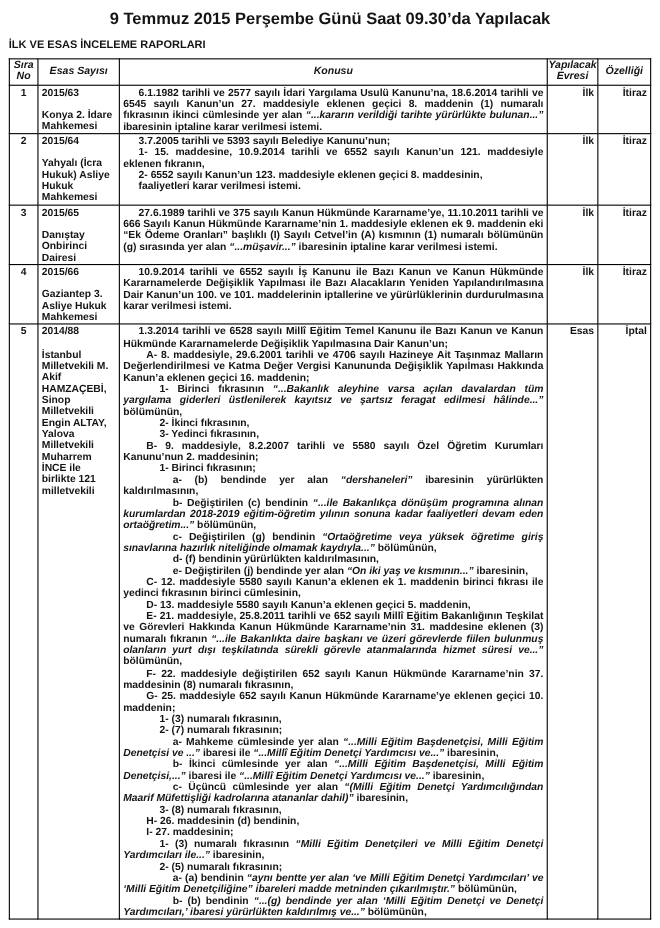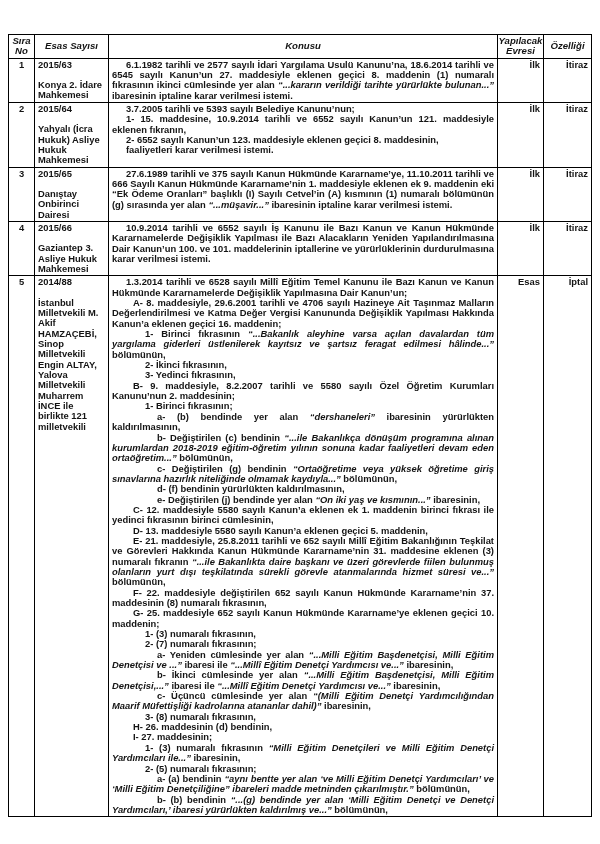--- a/index.html
+++ b/index.html
@@ -36,22 +36,23 @@
   .ind1 { text-indent:14px; }
   .ind2 { text-indent:21px; }
   .ind3 { text-indent:33px; }
   .ind4 { text-indent:45px; }
   .it { font-style:italic; }
 </style>
 </head>
 <body>
 
 <div class="page">
-  <h1 class="title"><br></h1>
+  <h1 class="title"><span>9 Temmuz 2015 Perşembe Günü Saat 09.30’da Yapılacak</span><br></h1>
 
+  <div class="section-heading">İLK VE ESAS İNCELEME RAPORLARI</div>
 
   <table class="agenda">
     <colgroup>
       <col style="width:26px">
         <col style="width:74px">
         <col style="width:389px">
         <col style="width:46px">
         <col style="width:48px">
     </colgroup>
     <thead>
@@ -134,21 +135,21 @@
             <p class="ind4"><span>c- Değiştirilen (g) bendinin </span><span class="it">“Ortaöğretime veya yüksek öğretime giriş sınavlarına hazırlık niteliğinde olmamak kaydıyla...”</span><span> bölümünün,</span></p>
             <p class="ind4"><span>d- (f) bendinin yürürlükten kaldırılmasının,</span></p>
             <p class="ind4"><span>e- Değiştirilen (j) bendinde yer alan </span><span class="it">“On iki yaş ve kısmının...”</span><span> ibaresinin,</span></p>
             <p class="ind2"><span>C- 12. maddesiyle 5580 sayılı Kanun’a eklenen ek 1. maddenin birinci fıkrası ile yedinci fıkrasının birinci cümlesinin,</span></p>
             <p class="ind2"><span>D- 13. maddesiyle 5580 sayılı Kanun’a eklenen geçici 5. maddenin,</span></p>
             <p class="ind2"><span>E- 21. maddesiyle, 25.8.2011 tarihli ve 652 sayılı Millî Eğitim Bakanlığının Teşkilat ve Görevleri Hakkında Kanun Hükmünde Kararname’nin 31. maddesine eklenen (3) numaralı fıkranın </span><span class="it">“...ile Bakanlıkta daire başkanı ve üzeri görevlerde fiilen bulunmuş olanların yurt dışı teşkilatında sürekli görevle atanmalarında hizmet süresi ve...”</span><span> bölümünün,</span></p>
             <p class="ind2"><span>F- 22. maddesiyle değiştirilen 652 sayılı Kanun Hükmünde Kararname’nin 37. maddesinin (8) numaralı fıkrasının,</span></p>
             <p class="ind2"><span>G- 25. maddesiyle 652 sayılı Kanun Hükmünde Kararname’ye eklenen geçici 10. maddenin;</span></p>
             <p class="ind3"><span>1- (3) numaralı fıkrasının,</span></p>
             <p class="ind3"><span>2- (7) numaralı fıkrasının;</span></p>
-            <p class="ind4"><span>a- Yeniden cümlesinde yer alan </span><span class="it">“...Milli Eğitim Başdenetçisi, Milli Eğitim Denetçisi ve ...”</span><span> ibaresi ile </span><span class="it">“...Millî Eğitim Denetçi Yardımcısı ve...”</span><span> ibaresinin,</span></p>
+            <p class="ind4"><span>a- Mahkeme cümlesinde yer alan </span><span class="it">“...Milli Eğitim Başdenetçisi, Milli Eğitim Denetçisi ve ...”</span><span> ibaresi ile </span><span class="it">“...Millî Eğitim Denetçi Yardımcısı ve...”</span><span> ibaresinin,</span></p>
             <p class="ind4"><span>b- İkinci cümlesinde yer alan </span><span class="it">“...Milli Eğitim Başdenetçisi, Milli Eğitim Denetçisi,...”</span><span> ibaresi ile </span><span class="it">“...Millî Eğitim Denetçi Yardımcısı ve...”</span><span> ibaresinin,</span></p>
             <p class="ind4"><span>c- Üçüncü cümlesinde yer alan </span><span class="it">“(Milli Eğitim Denetçi Yardımcılığından Maarif Müfettişliği kadrolarına atananlar dahil)”</span><span> ibaresinin,</span></p>
             <p class="ind3"><span>3- (8) numaralı fıkrasının,</span></p>
             <p class="ind2"><span>H- 26. maddesinin (d) bendinin,</span></p>
             <p class="ind2"><span>I- 27. maddesinin;</span></p>
             <p class="ind3"><span>1- (3) numaralı fıkrasının </span><span class="it">“Milli Eğitim Denetçileri ve Milli Eğitim Denetçi Yardımcıları ile...”</span><span> ibaresinin,</span></p>
             <p class="ind3"><span>2- (5) numaralı fıkrasının;</span></p>
             <p class="ind4"><span>a- (a) bendinin </span><span class="it">“aynı bentte yer alan ‘ve Milli Eğitim Denetçi Yardımcıları’ ve ‘Milli Eğitim Denetçiliğine” ibareleri madde metninden çıkarılmıştır.”</span><span> bölümünün,</span></p>
             <p class="ind4"><span>b- (b) bendinin </span><span class="it">“...(g) bendinde yer alan ‘Milli Eğitim Denetçi ve Denetçi Yardımcıları,’ ibaresi yürürlükten kaldırılmış ve...”</span><span> bölümünün,</span></p>
           </td>

